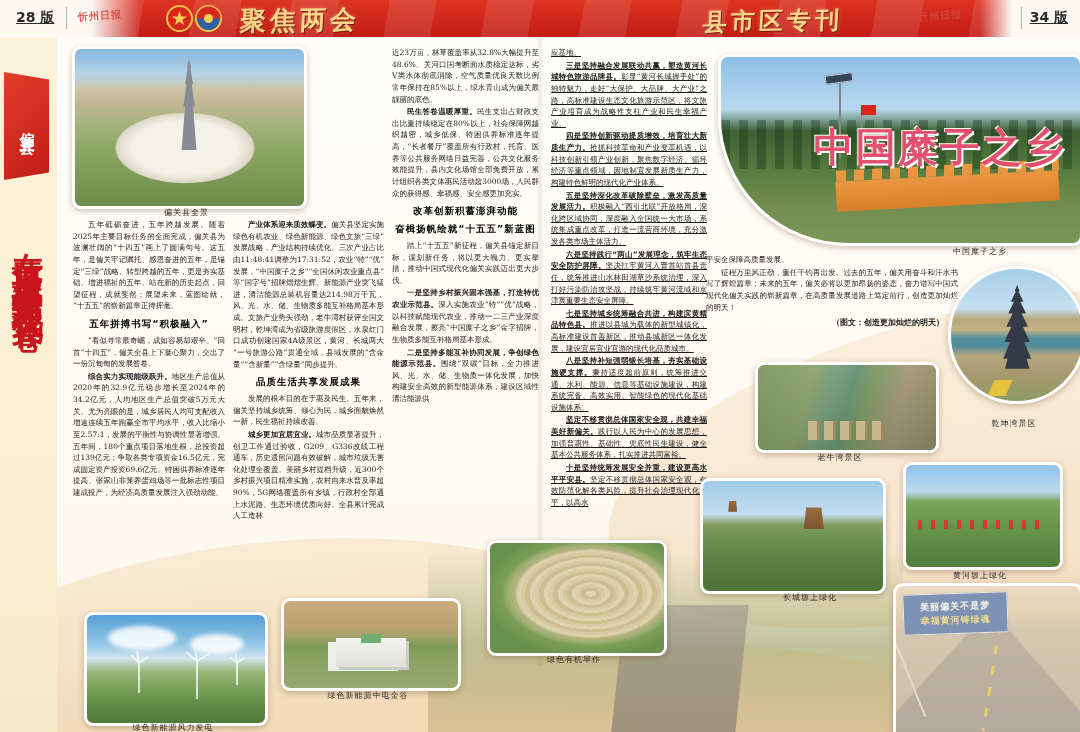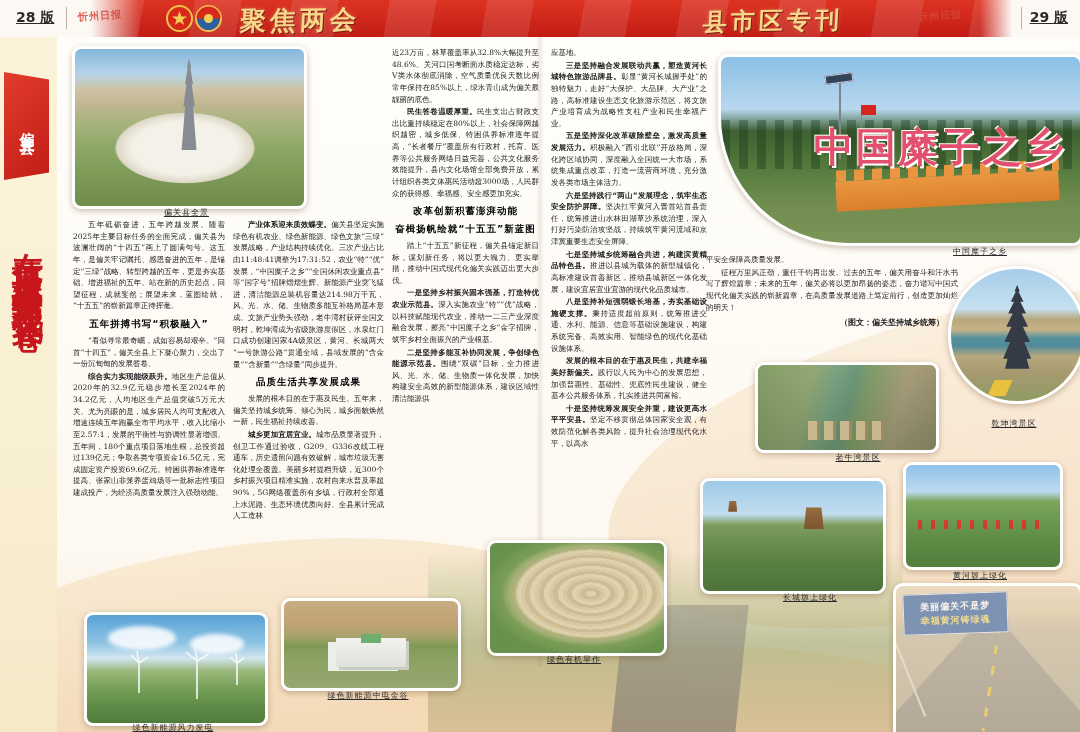--- a/index.html
+++ b/index.html
@@ -63,21 +63,21 @@
   .col{position:absolute;z-index:2;color:#1b1b1b;}
   .para{margin:0 0 1px;font:7.5px/1.55 "DejaVu Serif",serif;text-align:justify;text-indent:2em;}
   .para.noindent{text-indent:0;}
   .lead{font-weight:bold;font-family:"DejaVu Sans",sans-serif;}
   .colhead{margin:6px 0 5px;font:bold 9.5px/1.25 "DejaVu Sans",sans-serif;text-align:center;color:#000;letter-spacing:1px;}
   .credit{margin-top:4px;font:bold 8px "DejaVu Sans",sans-serif;text-align:right;padding-right:14px;}
 
   
   .photo{position:absolute;z-index:3;border:3px solid #fff;border-radius:9px;overflow:hidden;
     box-shadow:0 2px 6px rgba(110,75,40,.35);}
-  .cap{position:absolute;z-index:3;font:8px "DejaVu Serif",serif;color:#2a2a2a;text-align:center;letter-spacing:1px;text-decoration:underline;}
+  .cap{position:absolute;z-index:3;font:8px "DejaVu Serif",serif;color:#2a2a2a;text-align:center;letter-spacing:1px;}
 
   #photo-panorama{left:72px;top:46px;width:229px;height:157px;
     background:linear-gradient(180deg,#85b7dc 0%,#b5d4e8 16%,#cfc3a4 26%,#c3b794 34%,#a8b47f 46%,#8fa868 62%,#7d9a57 80%,#6f8c4c 100%);}
   .plaza{position:absolute;left:17%;top:40%;width:62%;height:46%;border-radius:50%;
     background:radial-gradient(ellipse at 50% 50%,#f4f1e8 0 52%,#ddd8c6 68%,rgba(0,0,0,0) 70%);}
   .pagoda-a{position:absolute;left:45%;top:6%;width:22px;height:92px;background:#878c94;
     clip-path:polygon(50% 0,60% 10%,56% 10%,68% 28%,62% 28%,76% 52%,68% 52%,84% 100%,16% 100%,32% 52%,24% 52%,38% 28%,32% 28%,44% 10%,40% 10%);}
 
   #photo-wind{left:84px;top:612px;width:178px;height:108px;
     background:linear-gradient(180deg,#58a2d6 0%,#8ec4e4 26%,#d2e6f0 40%,#9ab87a 52%,#76a058 68%,#5d8a45 85%,#4f7c3b 100%);}
@@ -179,21 +179,21 @@
       <svg width="27" height="27" viewBox="0 0 27 27">
           <circle cx="13.5" cy="13.5" r="12.5" fill="#2f5f9e" stroke="#f0c24a" stroke-width="2"></circle>
           <path d="M1.5 13.5 A12 12 0 0 1 25.5 13.5 L1.5 13.5 Z" fill="#d8281c"></path>
           <circle cx="13.5" cy="13.5" r="4.5" fill="#f5cf55"></circle>
         </svg>
     </span>
     <div class="banner-title banner-title-left">聚焦两会</div>
     <div class="banner-title banner-title-right">县市区专刊</div>
     <div class="masthead masthead-right">忻州日报</div>
     <div class="pn-divider" style="right:58px;left:auto;"></div>
-    <div class="pn pn-right">29 版</div>
+    <div class="pn pn-right">34 版</div>
   </div>
 
   <div class="side-strip">
     <div class="county-badge">
       <span>偏关县</span>
     </div>
     <div class="vert-headline">在黄河长城握手处书写现代化答卷</div>
   </div>
 
   <div class="photo" id="photo-panorama">
@@ -217,21 +217,21 @@
   <div class="photo" id="photo-circle">
     <div class="pagoda-b"></div>
     <div class="stairs"></div>
   </div>
   <div class="cap" style="left:948px;top:418px;width:132px;">乾坤湾景区</div>
 
   <div class="photo" id="photo-laoniuwan">
     <div class="lnw-shade"></div>
     <div class="ruins"></div>
   </div>
-  <div class="cap" style="left:769px;top:452px;width:178px;">老牛湾景区</div>
+  <div class="cap" style="left:751px;top:452px;width:178px;">老牛湾景区</div>
 
   <div class="photo" id="photo-greatwall">
     <div class="beacon beacon-1"></div>
     <div class="beacon beacon-2"></div>
   </div>
   <div class="cap" style="left:720px;top:592px;width:180px;">长城塬上绿化</div>
 
   <div class="photo" id="photo-yellowriver">
     <div class="sign-row"></div>
   </div>
@@ -285,34 +285,35 @@
     <p class="para">发展的根本目的在于惠及民生。五年来，偏关坚持城乡统筹、倾心为民，城乡面貌焕然一新，民生福祉持续改善。</p>
     <p class="para"><b class="lead">城乡更加宜居宜业。</b><span>城市品质显著提升，创卫工作通过验收，G209、G336改线工程通车，历史遗留问题有效破解，城市垃圾无害化处理全覆盖。美丽乡村提档升级，近300个乡村振兴项目精准实施，农村自来水普及率超90%，5G网络覆盖所有乡镇，行政村全部通上水泥路。生态环境优质向好。全县累计完成人工造林</span></p>
   </div>
 
   <div class="col" style="left:392px;top:47px;width:147px;">
     <p class="para noindent">近23万亩，林草覆盖率从32.8%大幅提升至48.6%。关河口国考断面水质稳定达标，劣Ⅴ类水体彻底消除，空气质量优良天数比例常年保持在85%以上，绿水青山成为偏关最靓丽的底色。</p>
     <p class="para"><b class="lead">民生答卷温暖厚重。</b><span>民生支出占财政支出比重持续稳定在80%以上，社会保障网越织越密，城乡低保、特困供养标准逐年提高，“长者餐厅”覆盖所有行政村，托育、医养等公共服务网络日益完善，公共文化服务效能提升，县内文化场馆全部免费开放，累计组织各类文体惠民活动超3000场，人民群众的获得感、幸福感、安全感更加充实。</span></p>
     <h4 class="colhead">改革创新积蓄澎湃动能</h4>
     <h4 class="colhead">奋楫扬帆绘就“十五五”新蓝图</h4>
     <p class="para">踏上“十五五”新征程，偏关县锚定新目标，谋划新任务，将以更大魄力、更实举措，推动中国式现代化偏关实践迈出更大步伐。</p>
-    <p class="para"><b class="lead">一是坚持乡村振兴固本强基，打造特优农业示范县。</b><span>深入实施农业“特”“优”战略，以科技赋能现代农业，推动一二三产业深度融合发展，擦亮“中国糜子之乡”金字招牌，筑牢乡村全面振兴的产业根基。</span></p>
+    <p class="para"><b class="lead">一是坚持乡村振兴固本强基，打造特优农业示范县。</b><span>深入实施农业“特”“优”战略，以科技赋能现代农业，推动一二三产业深度融合发展，擦亮“中国糜子之乡”金字招牌，生物质多能互补格局基本形成。</span></p>
     <p class="para"><b class="lead">二是坚持多能互补协同发展，争创绿色能源示范县。</b><span>围绕“双碳”目标，全力推进风、光、水、储、生物质一体化发展，加快构建安全高效的新型能源体系，建设区域性清洁能源供</span></p>
   </div>
 
-  <div class="col" style="left:551px;top:47px;width:156px;">
+  <div class="col" style="left:551px;top:47px;width:156px;text-decoration:underline;">
     <p class="para noindent">应基地。</p>
     <p class="para"><b class="lead">三是坚持融合发展联动共赢，塑造黄河长城特色旅游品牌县。</b><span>彰显“黄河长城握手处”的独特魅力，走好“大保护、大品牌、大产业”之路，高标准建设生态文化旅游示范区，将文旅产业培育成为战略性支柱产业和民生幸福产业。</span></p>
+    <p class="para"><b class="lead">四是坚持创新驱动提质增效，培育壮大新质生产力。</b><span>抢抓科技革命和产业变革机遇，以科技创新引领产业创新，聚焦数字经济、循环经济等重点领域，因地制宜发展新质生产力，构建特色鲜明的现代化产业体系。</span></p>
     <p class="para"><b class="lead">五是坚持深化改革破除壁垒，激发高质量发展活力。</b><span>积极融入“西引北联”开放格局，深化跨区域协同，深度融入全国统一大市场，系统集成重点改革，打造一流营商环境，充分激发各类市场主体活力。</span></p>
     <p class="para"><b class="lead">六是坚持践行“两山”发展理念，筑牢生态安全防护屏障。</b><span>坚决扛牢黄河入晋首站首县责任，统筹推进山水林田湖草沙系统治理，深入打好污染防治攻坚战，持续筑牢黄河流域和京津冀重要生态安全屏障。</span></p>
     <p class="para"><b class="lead">七是坚持城乡统筹融合共进，构建滨黄精品特色县。</b><span>推进以县城为载体的新型城镇化，高标准建设首善新区，推动县城新区一体化发展，建设宜居宜业宜游的现代化品质城市。</span></p>
     <p class="para"><b class="lead">八是坚持补短强弱锻长培基，夯实基础设施硬支撑。</b><span>秉持适度超前原则，统筹推进交通、水利、能源、信息等基础设施建设，构建系统完备、高效实用、智能绿色的现代化基础设施体系。</span></p>
-    <p class="para"><b class="lead">发展的根本目的在于惠及民生，共建幸福美好新偏关。</b><span>践行以人民为中心的发展思想，加强普惠性、基础性、兜底性民生建设，健全基本公共服务体系，扎实推进共同富裕。</span></p>
+    <p class="para"><b class="lead">坚定不移贯彻总体国家安全观，共建幸福美好新偏关。</b><span>践行以人民为中心的发展思想，加强普惠性、基础性、兜底性民生建设，健全基本公共服务体系，扎实推进共同富裕。</span></p>
     <p class="para"><b class="lead">十是坚持统筹发展安全并重，建设更高水平平安县。</b><span>坚定不移贯彻总体国家安全观，有效防范化解各类风险，提升社会治理现代化水平，以高水</span></p>
   </div>
 
   <div class="col" style="left:706px;top:254px;width:252px;">
     <p class="para noindent">平安全保障高质量发展。</p>
     <p class="para">征程万里风正劲，重任千钧再出发。过去的五年，偏关用奋斗和汗水书写了辉煌篇章；未来的五年，偏关必将以更加昂扬的姿态，奋力谱写中国式现代化偏关实践的崭新篇章，在高质量发展道路上笃定前行，创造更加灿烂的明天！</p>
-    <p class="credit">（图文：偏关坚持城乡统筹）</p>
+    <p class="credit">（图文：创造更加灿烂的明天）</p>
   </div>
 
 </div>
 
 </body></html>

